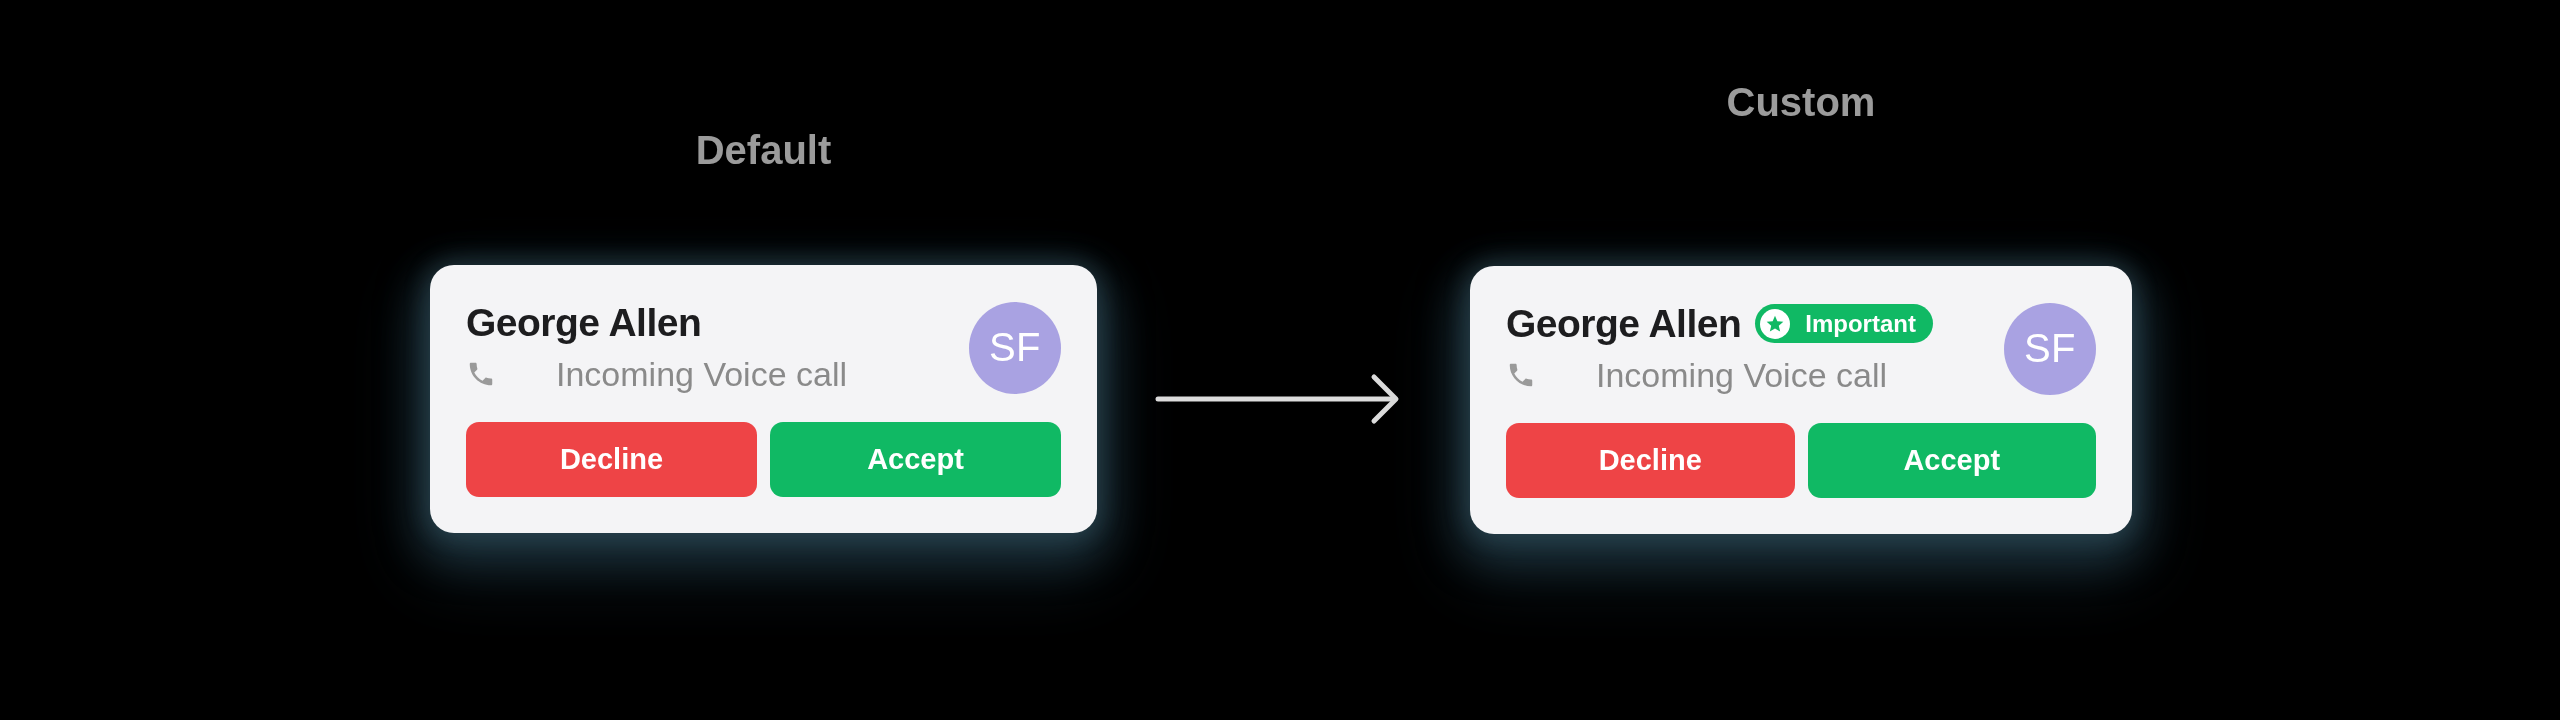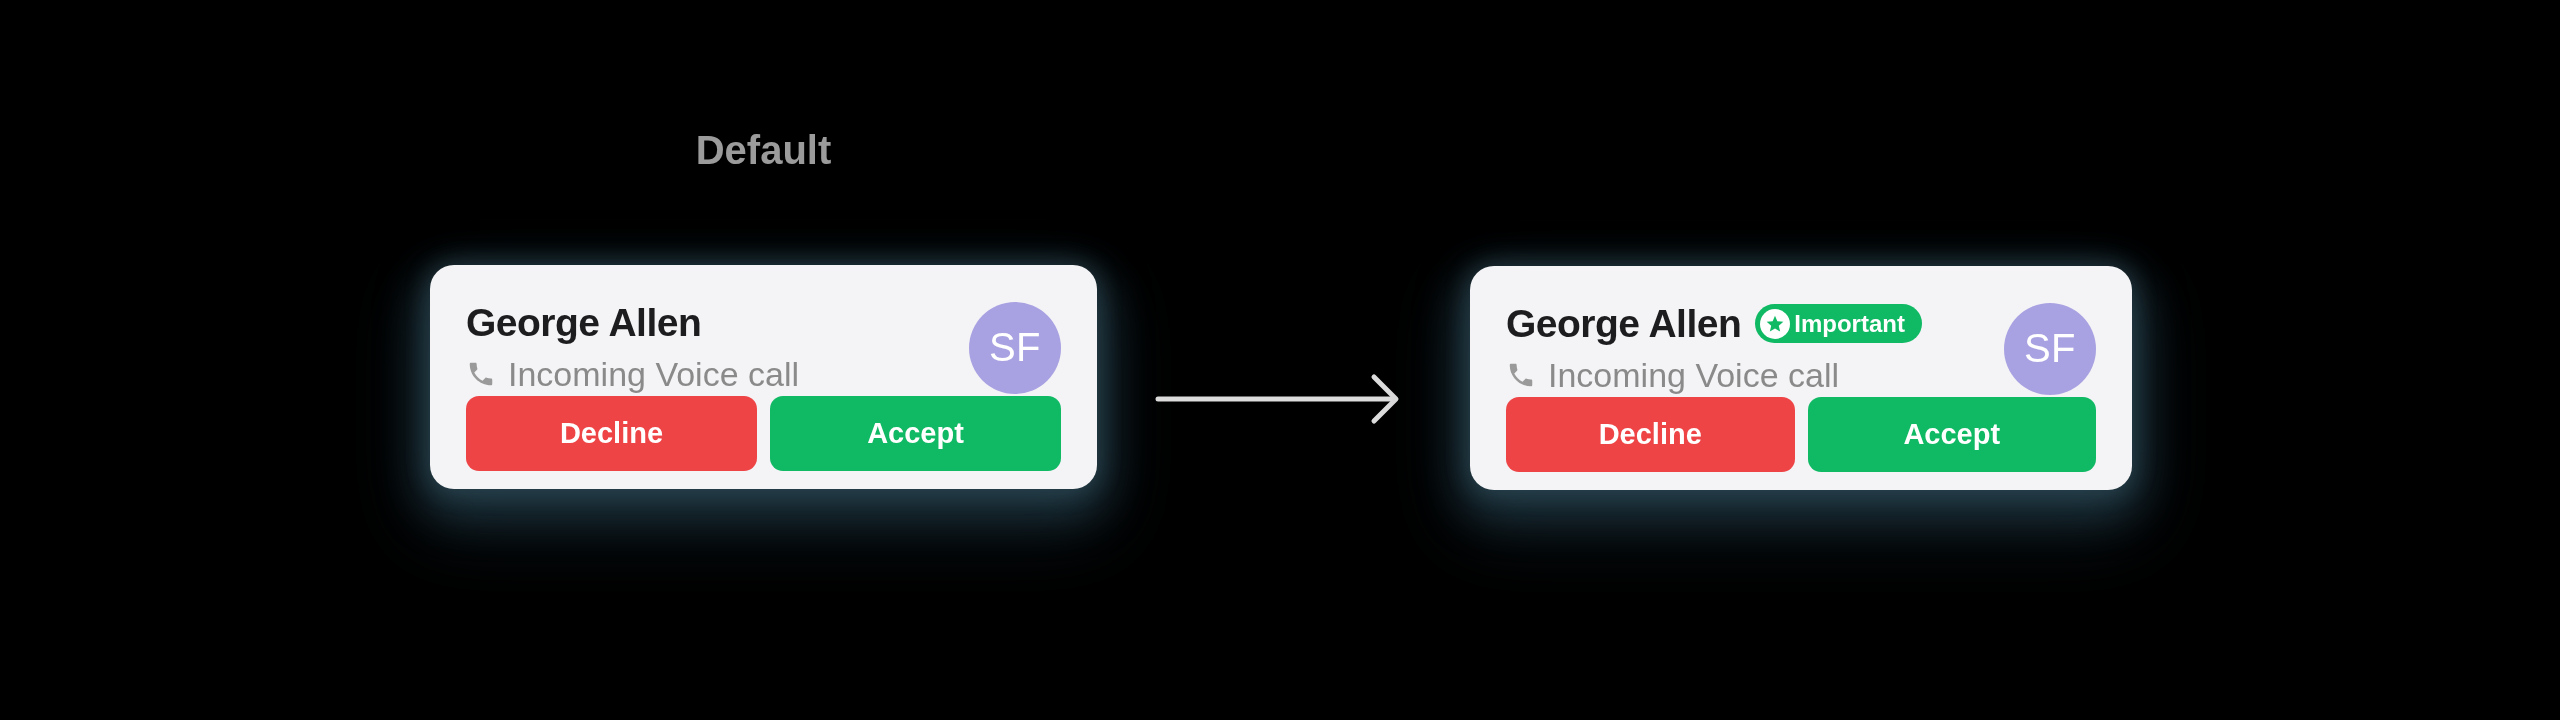--- a/index.html
+++ b/index.html
@@ -27,58 +27,58 @@
   .section-title{
     position:absolute;top:80px;
     font-size:40px;font-weight:700;line-height:44px;
     color:var(--title-gray);text-align:center;
   }
   .section-title.left{left:430px;width:667px;margin-top:48px;}
   .section-title.right{left:1470px;width:662px;}
 
   .card{
     position:absolute;
-    width:667px;height:224px;
+    width:667px;height:268px;
     background:var(--card-bg);
     border-radius:24px;
     padding:34px 36px 36px 36px;
     display:flex;flex-direction:column;
     box-shadow:
       0 0 22px 4px rgba(70,105,120,0.30),
       0 14px 40px 10px rgba(48,82,98,0.50),
       0 28px 68px 14px rgba(35,65,80,0.45);
   }
   .card.left{left:430px;top:265px;}
   .card.right{left:1470px;top:266px;width:662px;}
 
   .card-header{display:flex;align-items:center;justify-content:space-between;}
   .caller-info{display:flex;flex-direction:column;min-width:0;}
   .name-row{display:flex;align-items:center;gap:14px;line-height:47px;height:47px;}
   .caller-name{
     font-size:39px;font-weight:700;color:var(--name-dark);
     white-space:nowrap;letter-spacing:-0.5px;
   }
   .badge{
-    display:inline-flex;align-items:center;gap:4px;
+    display:inline-flex;align-items:center;gap:15px;
     height:39px;border-radius:999px;
     background:var(--badge-green);
     padding:4px 17px 4px 5px;
   }
   .badge-star-disc{
     width:30px;height:30px;border-radius:50%;
     background:#ffffff;
     display:flex;align-items:center;justify-content:center;
     flex:0 0 auto;
   }
   .badge-star-disc svg{width:20px;height:20px;display:block;fill:var(--badge-green);}
   .badge-label{font-size:24px;font-weight:700;color:#ffffff;white-space:nowrap;}
 
   .subtitle-row{display:flex;align-items:center;gap:12px;margin-top:6px;height:44px;}
   .phone-icon svg{width:30px;height:30px;display:block;fill:var(--icon-gray);}
-  .subtitle-text{font-size:34px;color:var(--subtitle-gray);white-space:nowrap;}
+  .subtitle-text{font-size:34px;color:var(--subtitle-gray);white-space:nowrap;margin-left:48px;}
 
   .avatar{
     width:92px;height:92px;border-radius:50%;
     background:var(--avatar-purple);
     display:flex;align-items:center;justify-content:center;
     flex:0 0 auto;
   }
   .avatar-initials{font-size:40px;font-weight:400;color:#ffffff;letter-spacing:0.5px;}
 
   .button-row{display:flex;gap:13px;margin-top:auto;}
@@ -95,20 +95,21 @@
   .arrow svg{display:block;width:262px;height:60px;}
   .arrow path{stroke:var(--arrow-gray);stroke-width:5;fill:none;stroke-linecap:round;stroke-linejoin:round;}
 </style>
 </head>
 <body>
 
 <div class="stage">
 
   <div class="section-title left">Default</div>
 
+  <div class="section-title right">Custom</div>
 
   <div class="card left">
     <div class="card-header">
       <div class="caller-info">
         <div class="name-row">
           <span class="caller-name">George Allen</span>
         </div>
         <div class="subtitle-row">
           <span class="phone-icon">
             <svg viewBox="0 0 24 24" aria-hidden="true">

